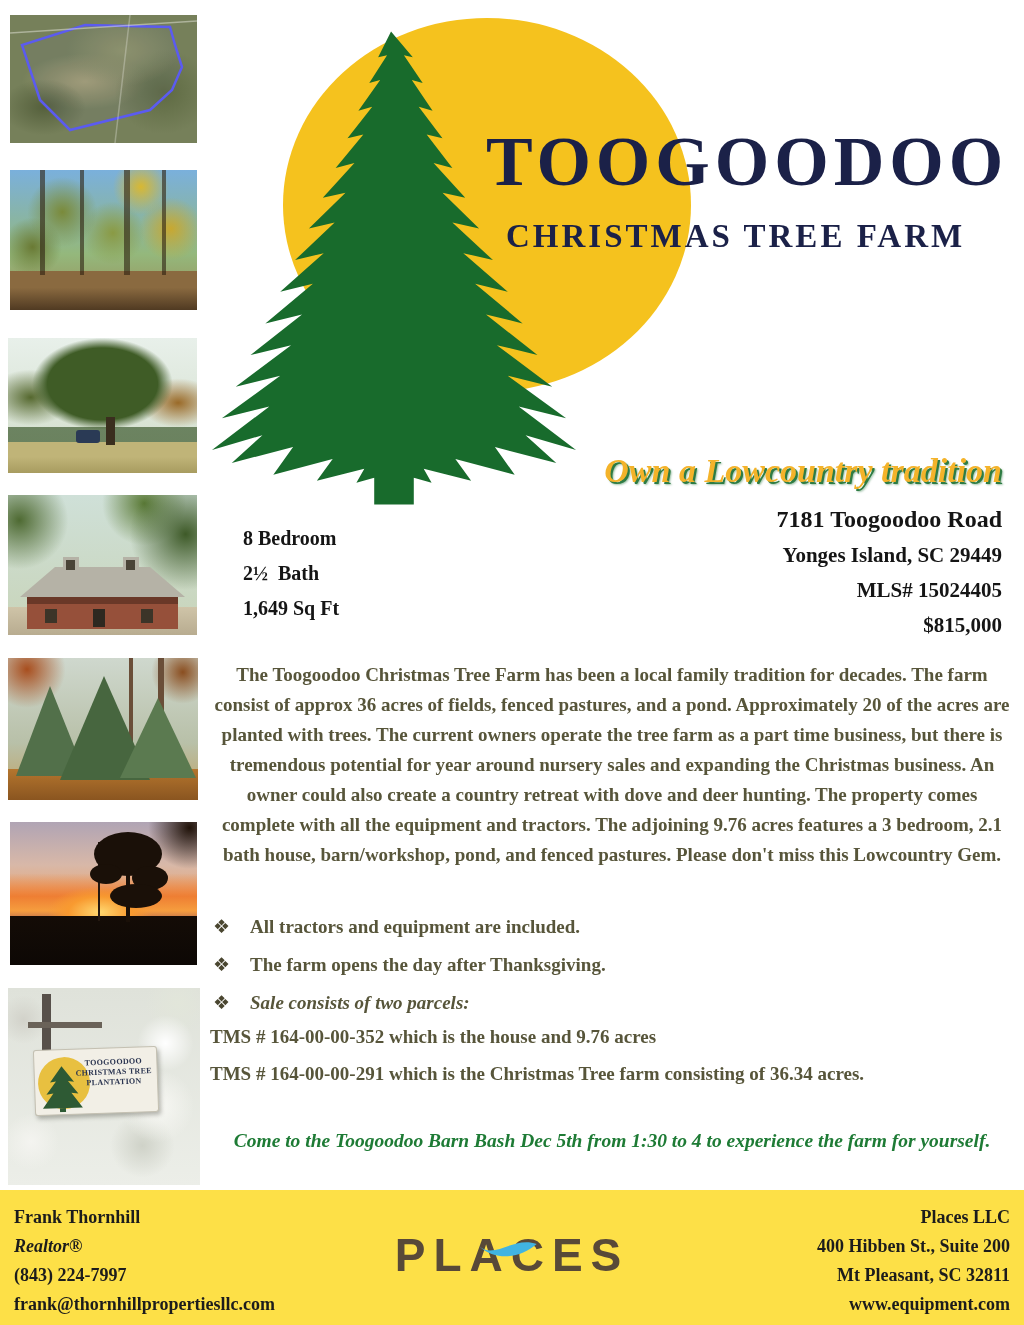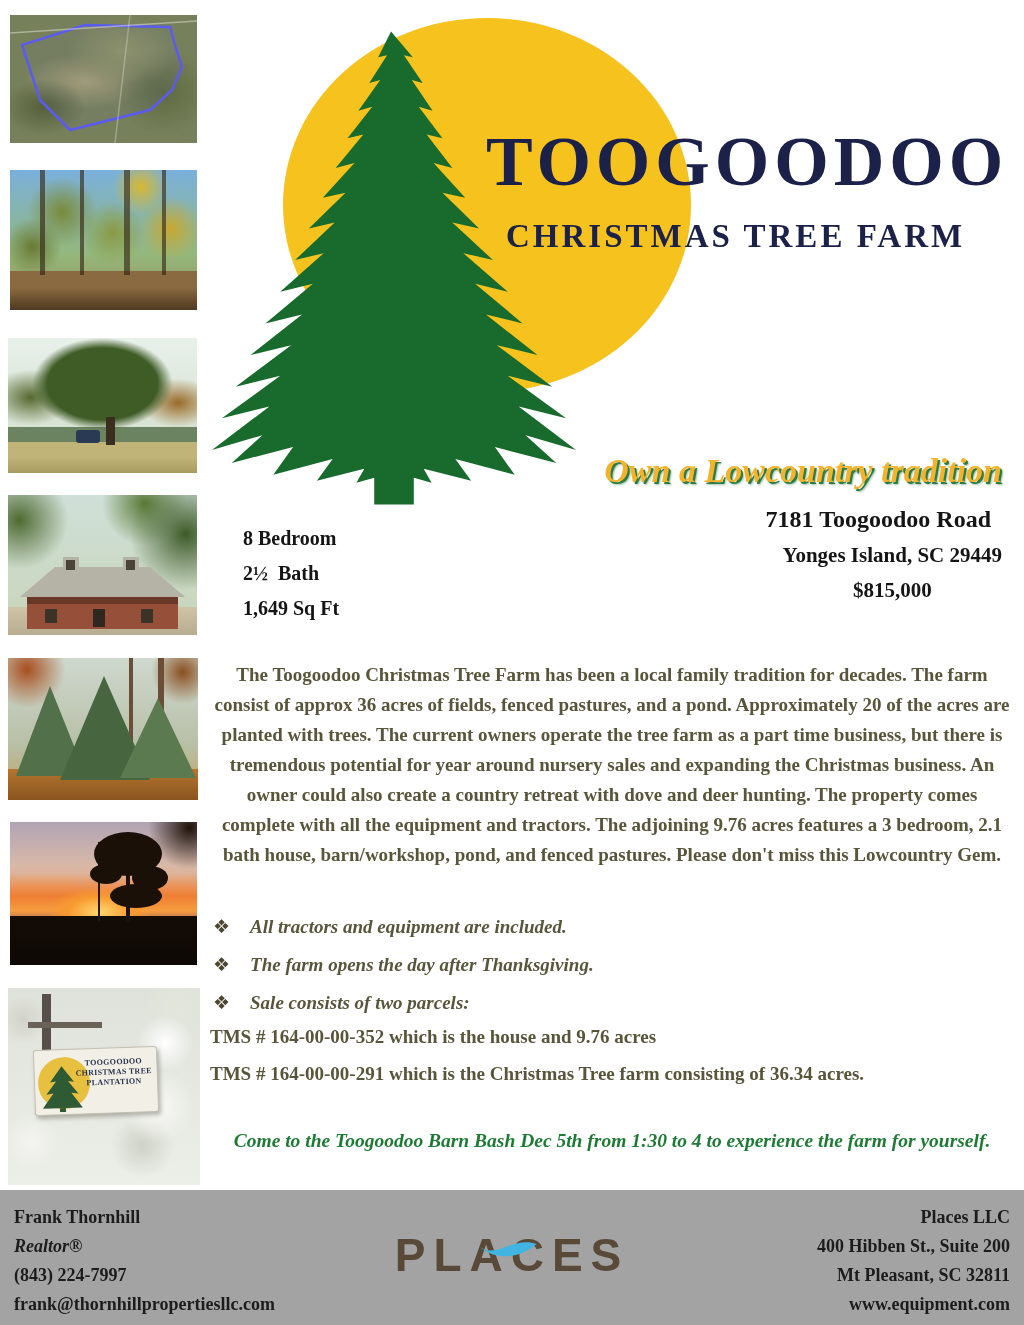--- a/index.html
+++ b/index.html
@@ -83,40 +83,40 @@
   #sun-circle { position:absolute; left:283px; top:18px; width:408px; height:374px;
     border-radius:50%; background:#F5C21E; }
   #big-tree { position:absolute; left:208px; top:24px; }
   #logo-title { position:absolute; left:486px; top:122px; font-size:70px; font-weight:bold;
     letter-spacing:5px; color:#1B2148; }
   #logo-subtitle { position:absolute; left:506px; top:218px; font-size:33px; font-weight:bold;
     letter-spacing:3px; color:#1B2148; }
   
   #tagline { position:absolute; right:22px; top:452px; font-size:34px; font-weight:bold;
     font-style:italic; color:#F4B32A; text-shadow:2px 2px 0 #2e7c44, 3px 3px 2px rgba(46,124,68,0.45); }
-  #address { position:absolute; right:22px; top:506px; text-align:center; display:flex;
+  #address { position:absolute; right:22px; top:506px; text-align:right; display:flex;
     flex-direction:column; gap:10px; font-weight:bold; color:#151515; }
   #address .street { font-size:24px; }
   #address .line { font-size:21px;margin-left:28px; }
   #specs { position:absolute; left:243px; top:527px; display:flex; flex-direction:column;
     gap:12px; font-weight:bold; font-size:20px; color:#151515; white-space:pre; }
   
   #description { position:absolute; left:208px; top:660px; width:808px; text-align:center;
     font-size:19px; line-height:30px; font-weight:bold; color:#57553A; }
   #bullet-list { position:absolute; left:213px; top:915px; display:flex; flex-direction:column; gap:15px; }
   .bullet-row { display:flex; align-items:baseline; gap:20px; }
   .bullet-marker { font-size:19px; color:#4a4630; font-family:"DejaVu Sans",sans-serif; }
-  .bullet-text { font-size:19px; font-weight:bold; color:#57553A;font-style:italic; }
+  .bullet-text { font-size:19px; font-weight:bold; color:#57553A; }
   .bullet-text.em { font-style:italic; }
   #tms-lines { position:absolute; left:210px; top:1026px; display:flex; flex-direction:column; gap:15px; }
   .tms-line { font-size:19px; font-weight:bold; color:#57553A; }
   #cta { position:absolute; left:208px; top:1130px; width:808px; text-align:center;
     font-size:19.5px; font-weight:bold; font-style:italic; color:#1E7B35; }
   
-  #footer { position:absolute; left:0; top:1190px; width:1024px; height:135px; background:#a3a3a3; }
+  #footer { position:absolute; left:0; top:1190px; width:1024px; height:135px; background:#fde047; }
   #agent-block { position:absolute; left:14px; top:17px; display:flex; flex-direction:column;
     gap:8px; font-size:18px; font-weight:bold; color:#1c1c1c; }
   #agent-block .em { font-style:italic; }
   #company-block { position:absolute; right:14px; top:17px; text-align:right; display:flex;
     flex-direction:column; gap:8px; font-size:18px; font-weight:bold; color:#1c1c1c; }
   #brand { position:absolute; left:50%; top:38px; transform:translateX(-50%);
     font-family:"Liberation Sans","DejaVu Sans",sans-serif; font-size:46px; font-weight:bold;
     letter-spacing:8px; color:#584938; }
   #brand-wave { position:absolute; left:34%; top:2px; }
 </style>
@@ -213,20 +213,21 @@
       L227,84 L206,53 L217,56 L198,28 L207,30 Z"></path>
   </svg>
   <div id="logo-title">TOOGOODOO</div>
   <div id="tagline">Own a Lowcountry tradition</div>
 
   <div id="logo-subtitle">CHRISTMAS TREE FARM</div>
 
   <div id="address">
     <div class="street">7181 Toogoodoo Road</div>
     <div class="line">Yonges Island, SC 29449</div>
+    <div class="line">MLS# 15024405</div>
     <div class="line">$815,000</div>
   </div>
 
   <div id="specs">
     <div>8 Bedroom</div>
     <div>2½  Bath</div>
     <div>1,649 Sq Ft</div>
   </div>
 
   <div id="description">The Toogoodoo Christmas Tree Farm has been a local family tradition for decades. The farm consist of approx 36 acres of fields, fenced pastures, and a pond. Approximately 20 of the acres are planted with trees. The current owners operate the tree farm as a part time business, but there is tremendous potential for year around nursery sales and expanding the Christmas business. An owner could also create a country retreat with dove and deer hunting. The property comes complete with all the equipment and tractors. The adjoining 9.76 acres features a 3 bedroom, 2.1 bath house, barn/workshop, pond, and fenced pastures. Please don't miss this Lowcountry Gem.</div>

